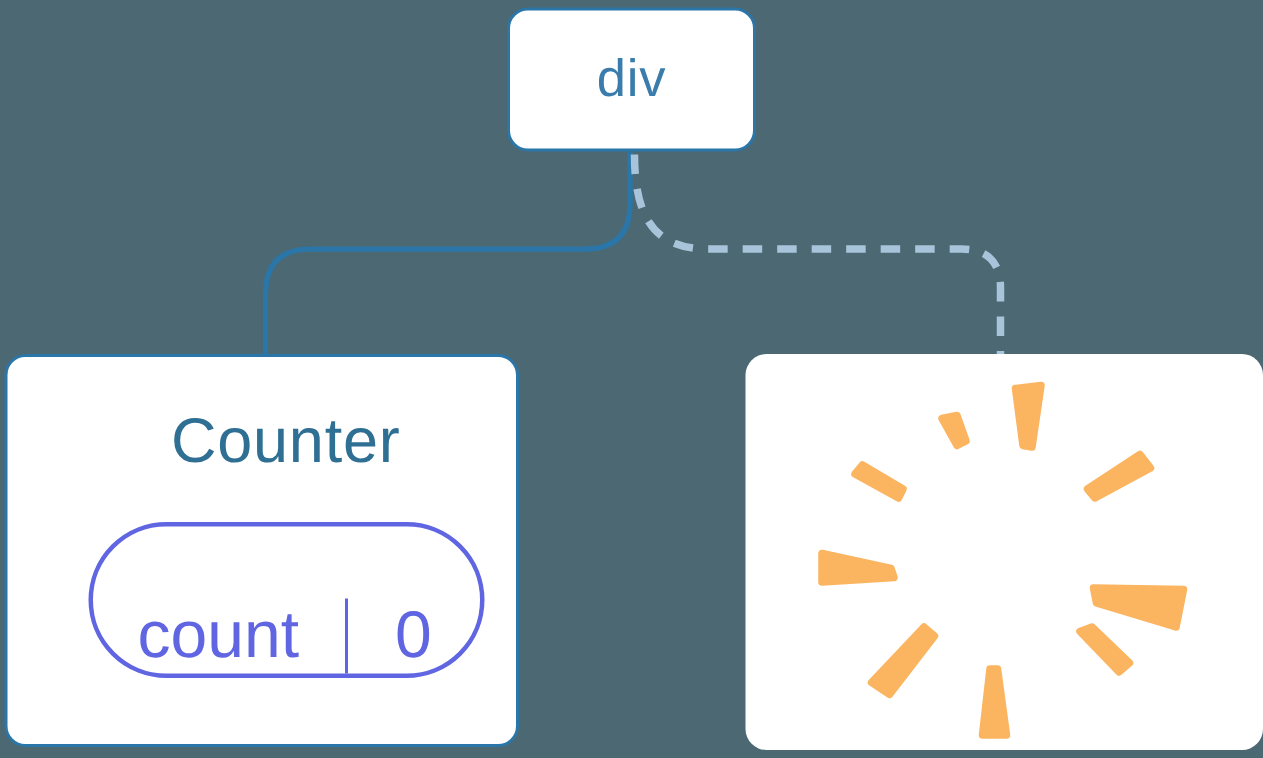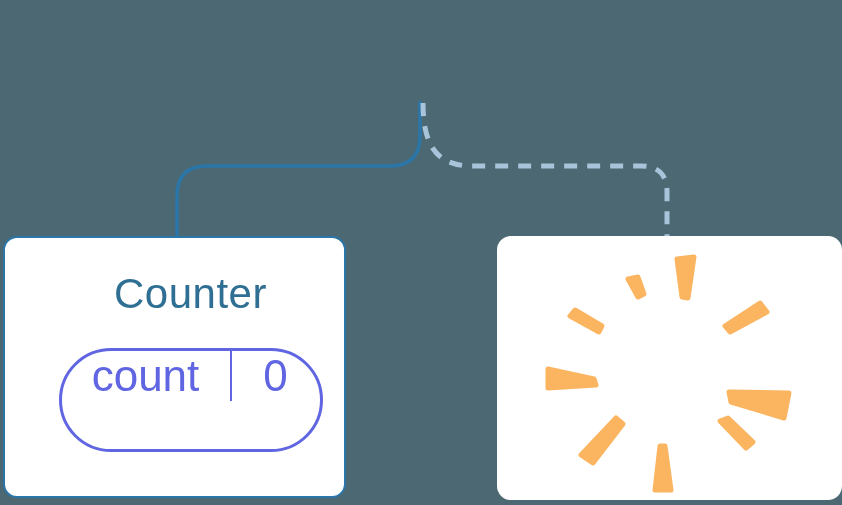--- a/index.html
+++ b/index.html
@@ -39,21 +39,21 @@
   .node-counter{
     left:3px;top:236px;width:343px;height:262px;
     border:2.5px solid var(--node-border);
     display:flex;flex-direction:column;align-items:center;justify-content:center;
     gap:30px;padding-bottom:12px;padding-left:32px;
   }
   .node-counter-title{
     color:var(--counter-title);font-size:42px;font-weight:500;letter-spacing:.5px;
   }
   .state-pill{
-    display:flex;align-items:flex-start;
+    display:flex;align-items:flex-end;
     width:264px;height:104px;box-sizing:border-box;
     border:3px solid var(--state-accent);border-radius:60px;
     color:var(--state-accent);font-size:44px;
   }
   .pill-key{
     flex:1;display:flex;align-items:center;justify-content:center;
     border-right:2.5px solid var(--state-accent);
   }
   .pill-value{
     width:88px;display:flex;align-items:center;justify-content:center;
@@ -70,20 +70,23 @@
 </head>
 <body>
 
 <div class="canvas">
 
   <svg class="edges" viewBox="0 0 842 505" aria-hidden="true">
     <path class="edge-solid" d="M 420 101 L 420 136 Q 420 166 390 166 L 207 166 Q 177 166 177 196 L 177 237"></path>
     <path class="edge-dashed" d="M 423 103 C 423 146 437 165 470 166 L 641 166 Q 667 166 667 192 L 667 236"></path>
   </svg>
 
+  <div class="node node-div">
+    <span class="node-div-label">div</span>
+  </div>
 
   <div class="node node-counter">
     <div class="node-counter-title">Counter</div>
     <div class="state-pill">
       <span class="pill-key">count</span>
       <span class="pill-value">0</span>
     </div>
   </div>
 
   <div class="node node-removed">

